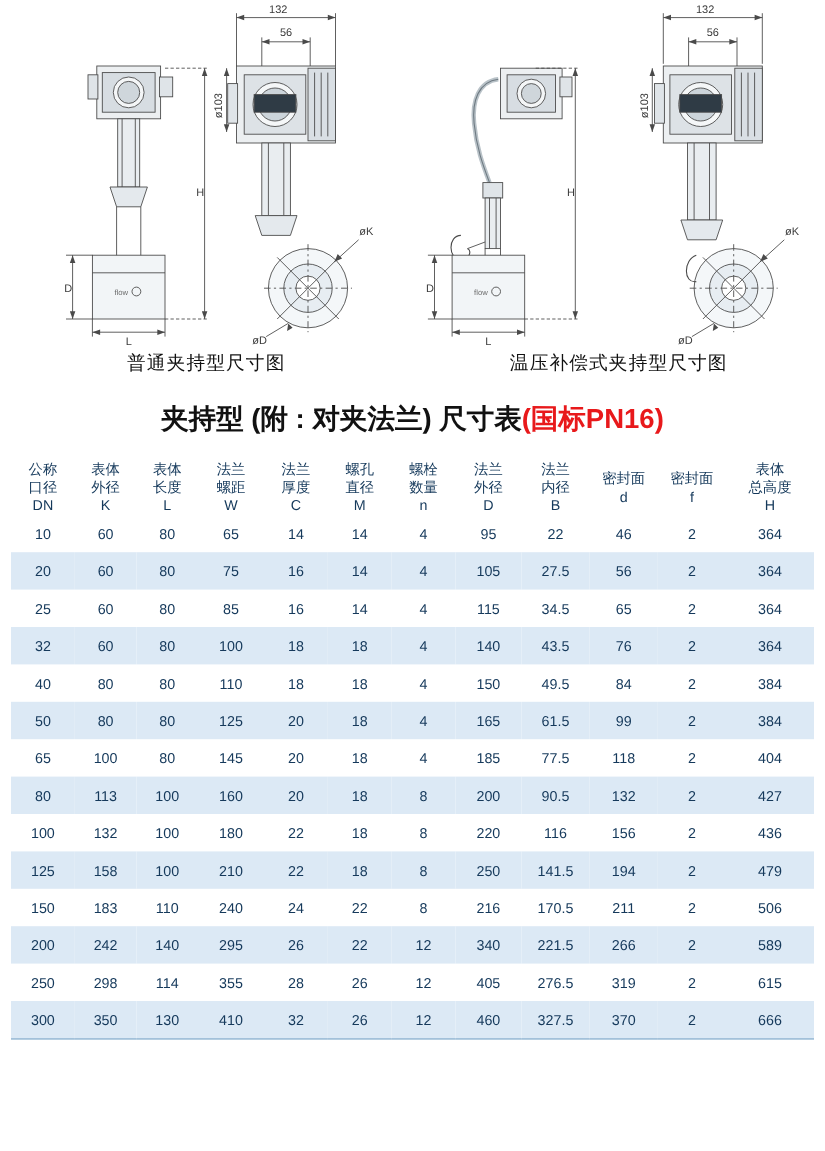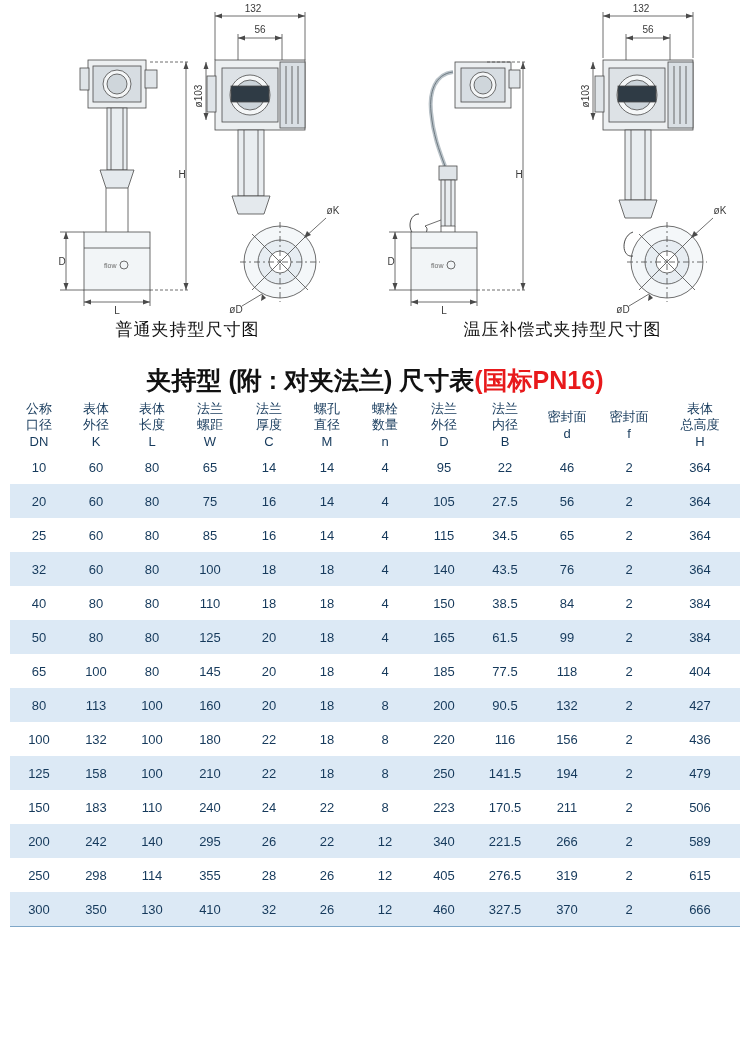--- a/index.html
+++ b/index.html
@@ -56,21 +56,21 @@
     letter-spacing: 1px;
   }
   .caption.left { left: 0; }
   .caption.right { left: 375px; }
 
   
   .title-row {
     width: 750px;
     text-align: center;
     margin-top: 4px;
-    margin-bottom: 4px;
+    margin-bottom: 22px;
     white-space: nowrap;
   }
   .title-main {
     font-size: 25px;
     font-weight: bold;
     color: #111;
     letter-spacing: 0px;
   }
   .title-accent {
     font-size: 25px;
@@ -491,21 +491,21 @@
       </tr>
       <tr>
         <td>40</td>
         <td>80</td>
         <td>80</td>
         <td>110</td>
         <td>18</td>
         <td>18</td>
         <td>4</td>
         <td>150</td>
-        <td>38.5</td>
+        <td>49.5</td>
         <td>84</td>
         <td>2</td>
         <td>384</td>
       </tr>
       <tr class="alt">
         <td>50</td>
         <td>80</td>
         <td>80</td>
         <td>125</td>
         <td>20</td>
@@ -574,21 +574,21 @@
         <td>479</td>
       </tr>
       <tr>
         <td>150</td>
         <td>183</td>
         <td>110</td>
         <td>240</td>
         <td>24</td>
         <td>22</td>
         <td>8</td>
-        <td>223</td>
+        <td>216</td>
         <td>170.5</td>
         <td>211</td>
         <td>2</td>
         <td>506</td>
       </tr>
       <tr class="alt">
         <td>200</td>
         <td>242</td>
         <td>140</td>
         <td>295</td>

